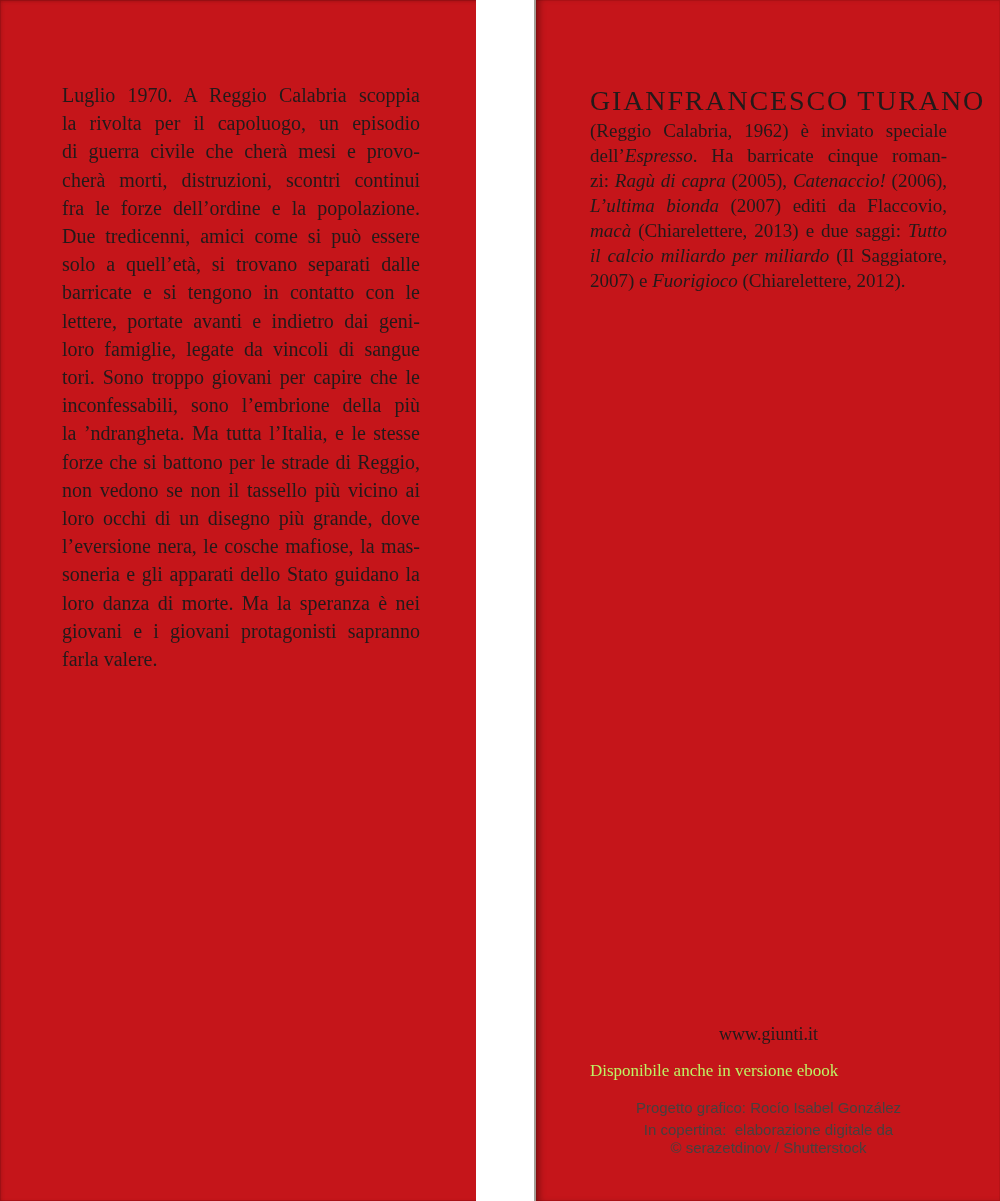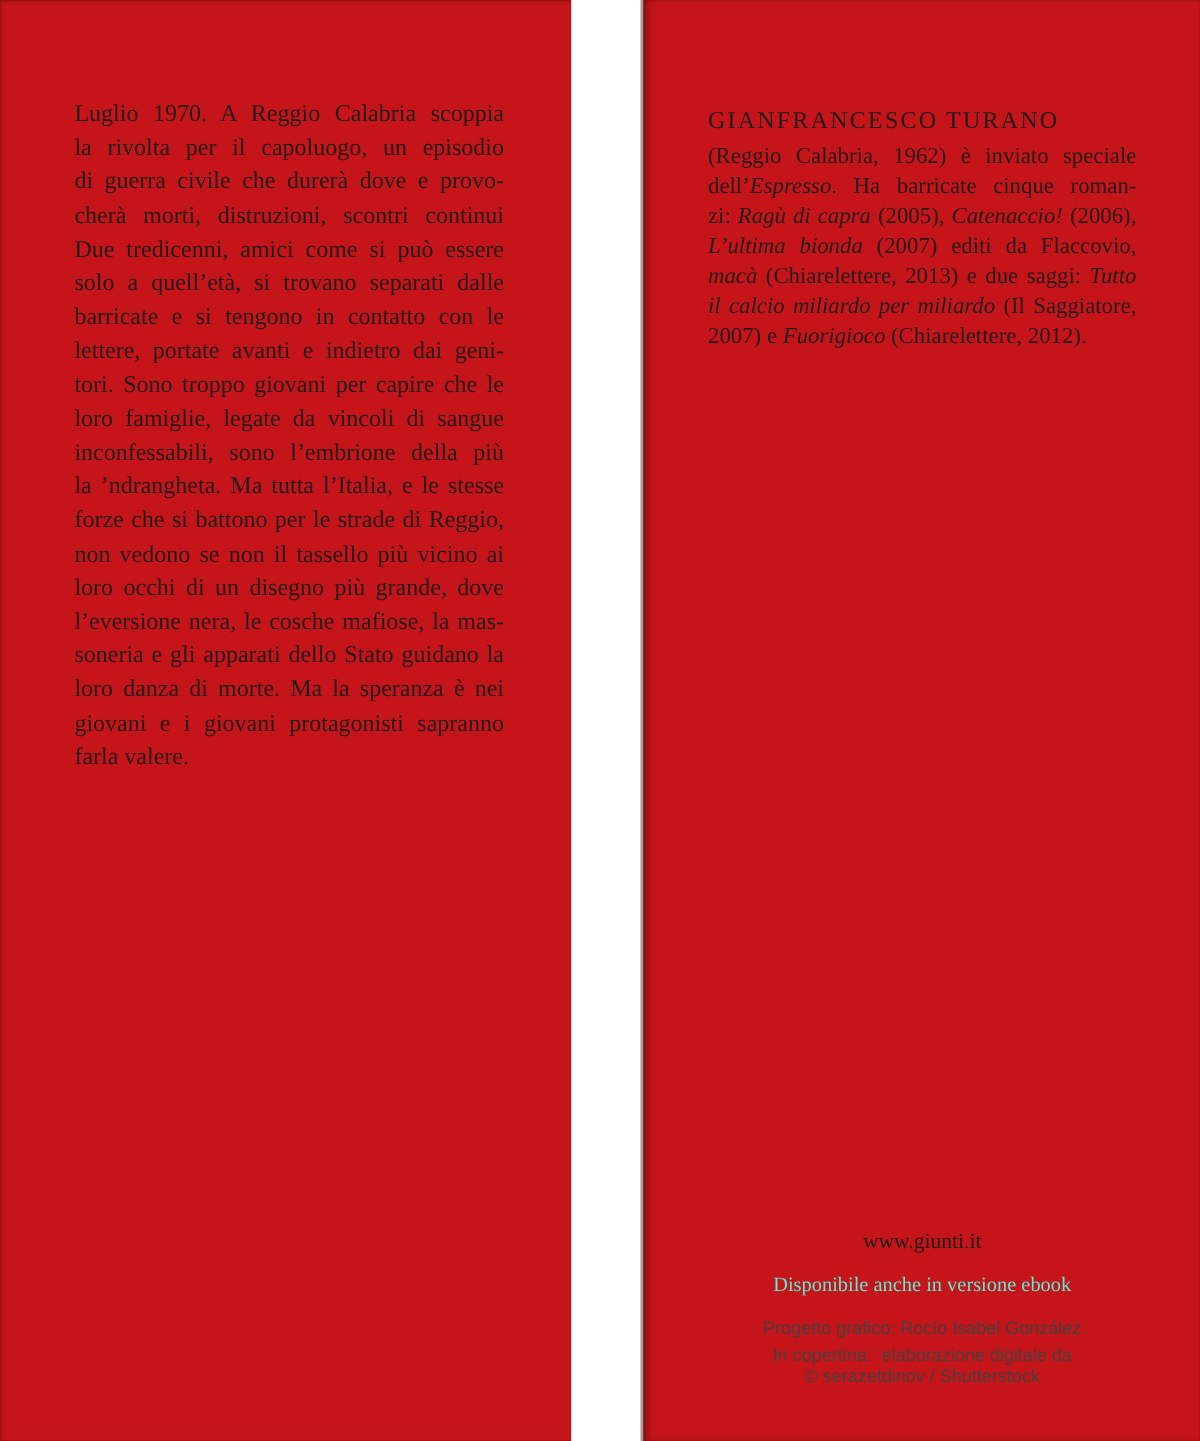--- a/index.html
+++ b/index.html
@@ -58,21 +58,21 @@
   }
   
   .bio-block{
     position:absolute;
     left:54px;
     top:84px;
     width:357px;
     color:#231a1a;
   }
   .author-name{
-    font-size:20px;
+    font-size:28px;
     line-height:34px;
     letter-spacing:1.85px;
     white-space:nowrap;
   }
   .bio{
     font-size:19px;
     line-height:25px;
   }
   .bio i{font-style:italic;}
   
@@ -90,22 +90,22 @@
     width:100%;
     text-align:center;
     color:#231a1a;
     font-size:18px;
     line-height:24px;
   }
   .ebook{
     position:absolute;
     top:1059px;
     width:100%;
-    text-align:center;
-    color:#5eead4;
+    text-align:left;
+    color:#bef264;
     font-size:17px;
     line-height:24px;
   }
   .credits{
     position:absolute;
     top:1099px;
     width:100%;
     text-align:center;
     color:#46403f;
     font-family:"Liberation Sans", sans-serif;
@@ -117,28 +117,29 @@
 </style>
 </head>
 <body>
 
 <div class="page">
 
   <section class="panel left">
     <div class="synopsis">
         <div class="bookline">Luglio 1970. A Reggio Calabria scoppia</div>
         <div class="bookline">la rivolta per il capoluogo, un episodio</div>
-        <div class="bookline">di guerra civile che durerà dove e provo-</div>
+        <div class="bookline">di guerra civile che cherà mesi e provo-</div>
         <div class="bookline">cherà morti, distruzioni, scontri continui</div>
+        <div class="bookline">fra le forze dell’ordine e la popolazione.</div>
         <div class="bookline">Due tredicenni, amici come si può essere</div>
         <div class="bookline">solo a quell’età, si trovano separati dalle</div>
         <div class="bookline">barricate e si tengono in contatto con le</div>
         <div class="bookline">lettere, portate avanti e indietro dai geni-</div>
+        <div class="bookline">loro famiglie, legate da vincoli di sangue</div>
         <div class="bookline">tori. Sono troppo giovani per capire che le</div>
-        <div class="bookline">loro famiglie, legate da vincoli di sangue</div>
         <div class="bookline">inconfessabili, sono l’embrione della più</div>
         <div class="bookline">la ’ndrangheta. Ma tutta l’Italia, e le stesse</div>
         <div class="bookline">forze che si battono per le strade di Reggio,</div>
         <div class="bookline">non vedono se non il tassello più vicino ai</div>
         <div class="bookline">loro occhi di un disegno più grande, dove</div>
         <div class="bookline">l’eversione nera, le cosche mafiose, la mas-</div>
         <div class="bookline">soneria e gli apparati dello Stato guidano la</div>
         <div class="bookline">loro danza di morte. Ma la speranza è nei</div>
         <div class="bookline">giovani e i giovani protagonisti sapranno</div>
         <div class="bookline last">farla valere.</div>

